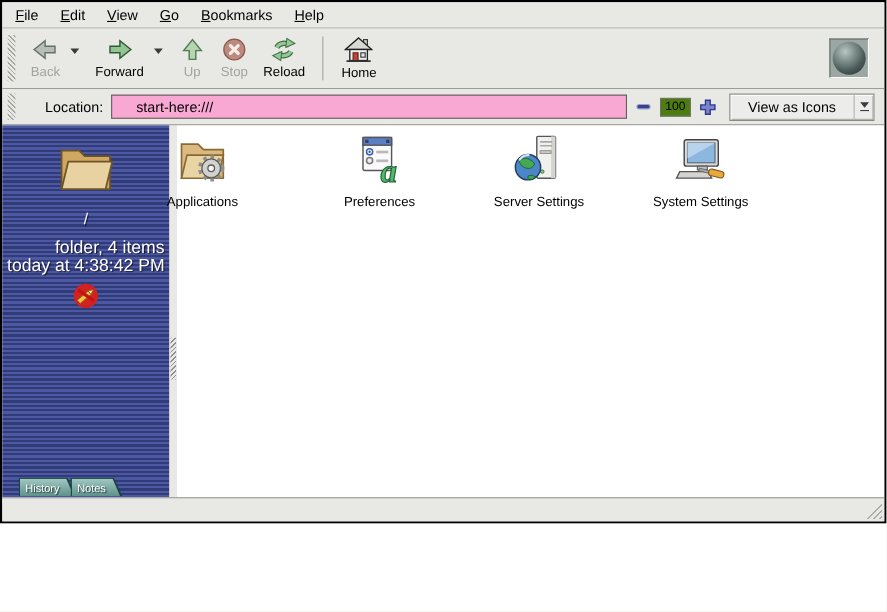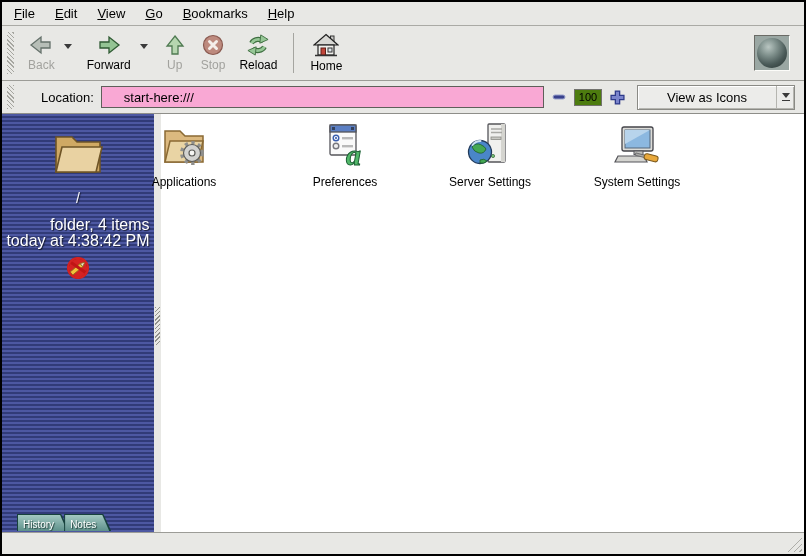--- a/index.html
+++ b/index.html
@@ -1,17 +1,17 @@
 <!DOCTYPE html>
 <html><head>
 <meta charset="utf-8">
 <style>
   * { margin:0; padding:0; box-sizing:border-box; }
   body { background:#fff; font-family:"Liberation Sans", sans-serif; }
-  .window{ width:806px; height:556px; border:2px solid #000; background:#e8e8e5;
+  .window{ width:806px; height:476px; border:2px solid #000; background:#e8e8e5;
            display:flex; flex-direction:column; overflow:hidden; }
 
   
   .menubar{ height:24px; flex:none; display:flex; align-items:center;
             padding-left:2px; border-bottom:1px solid #aaaaa5; background:#e8e8e5;}
   .menu-item{ font-size:13px; color:#000; padding:3px 10px; cursor:default;}
   .mn{ text-decoration:underline; }
 
   
   .toolbar{ height:55px; flex:none; display:flex; align-items:center;
@@ -38,21 +38,21 @@
                 padding:0 9px 0 2px; border-bottom:1px solid #8e8e89; background:#e8e8e5; }
   .loc-label{ font-size:13px; margin-left:13px; color:#000; }
   .loc-input{ flex:1; height:22px; border:1px solid #5f5f5a; background:#f9a8d4;
               font:13px "Liberation Sans",sans-serif; padding:0 22px; }
   .zoom-btn{ display:flex; align-items:center; justify-content:center; padding:1px; }
   .zoom-box{ width:28px; height:17px; border:1px solid #72726d; background:#4d7c0f;
              font-size:11px; color:#000; display:flex; align-items:center; justify-content:center; }
   .view-dd{ height:25px; margin-left:4px; background:#ececea; border:1px solid #8a8a85;
             box-shadow:inset 1px 1px 0 #fff, inset -1px -1px 0 #b5b5b0;
             display:flex; align-items:center; font-size:13px; color:#000; }
-  .view-dd .vlabel{ padding:0 29px; }
+  .view-dd .vlabel{ padding:0 16px; }
   .view-dd .varrow{ width:18px; align-self:stretch; border-left:1px solid #b5b5b0;
             display:flex; flex-direction:column; align-items:center; justify-content:center; gap:2px;}
   .varrow .bar{ width:8px; height:1px; background:#3a3a3a; }
 
   
   .content{ flex:1; display:flex; min-height:0; }
   .sidebar{ width:152px; flex:none; position:relative; color:#fff;
      background:repeating-linear-gradient(to bottom,#4d58a2 0,#4d58a2 2px,#313b78 2px,#313b78 4px);
      display:flex; flex-direction:column; align-items:center; text-shadow:1px 1px 1px rgba(0,0,0,.65);}
   .side-folder{ margin-top:15px; }

